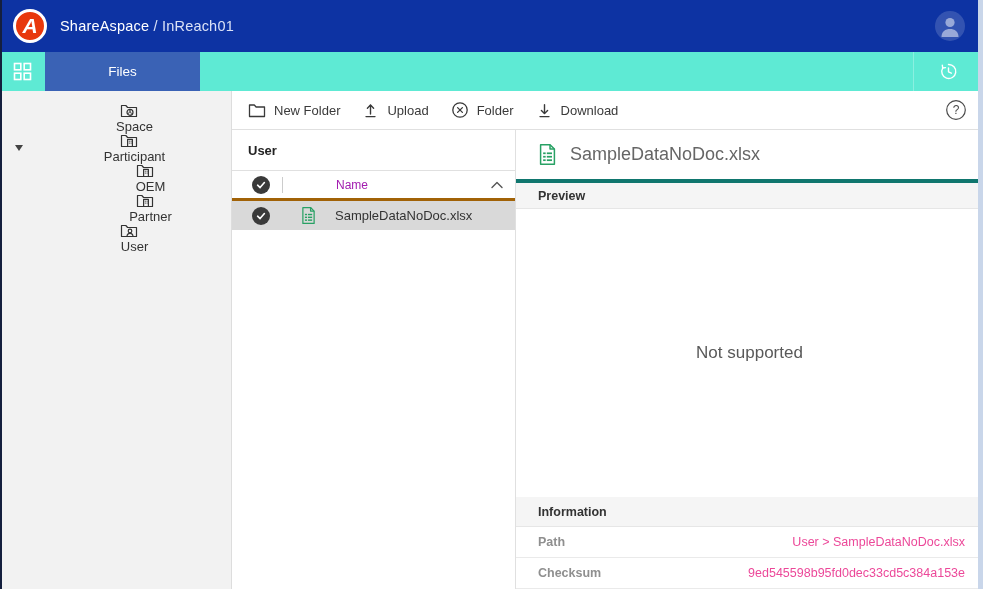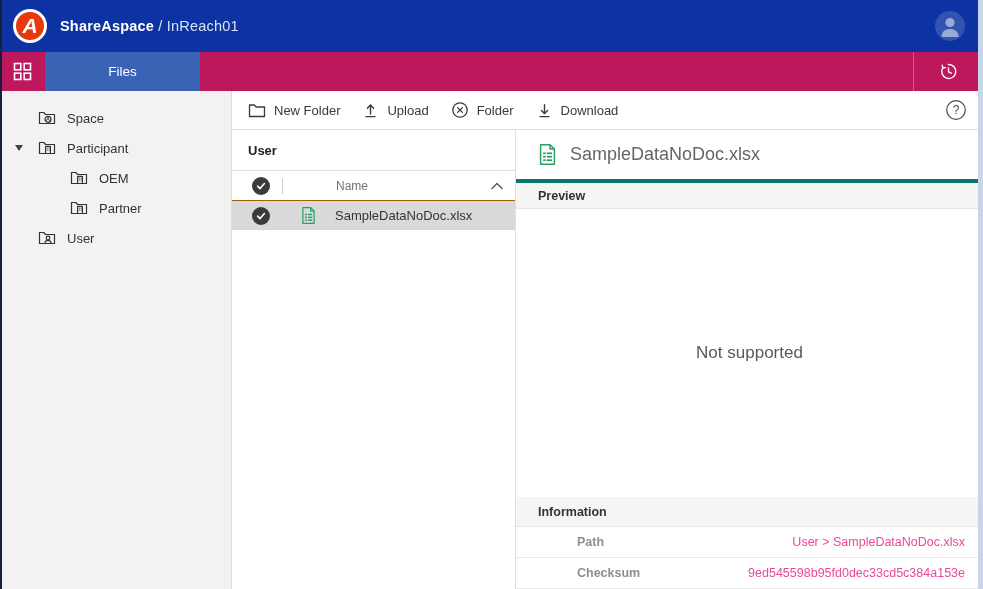--- a/index.html
+++ b/index.html
@@ -9,60 +9,60 @@
   .app { position:relative; width:983px; height:589px; background:#fff; overflow:hidden; }
   .edge-left  { position:absolute; left:0; top:0; width:2px; height:100%; background:#141f3e; z-index:60; }
   .edge-right { position:absolute; right:0; top:0; width:5px; height:100%; background:#c9d6ea; z-index:60; }
 
   
   .header { height:52px; background:#0d33a3; display:flex; align-items:center; padding:0 18px 0 13px; }
   .logo { width:34px; height:34px; border-radius:50%; background:#e8380d; border:3px solid #fff;
           display:flex; align-items:center; justify-content:center; flex:0 0 auto; }
   .logo span { color:#fff; font-weight:bold; font-style:italic; font-size:21px; line-height:1; transform:translateY(-1px); }
   .app-title { margin-left:13px; font-size:14.5px; color:#fff; letter-spacing:.2px; }
-  .app-title .brand { font-weight:bold;margin-top:28px; }
+  .app-title .brand { font-weight:normal;margin-top:28px; }
   .app-title .sep, .app-title .space-name { font-weight:normal; color:#dbe2f7; }
   .avatar { margin-left:auto; width:30px; height:30px; border-radius:50%; background:rgba(255,255,255,.16);
             overflow:hidden; display:flex; align-items:flex-end; justify-content:center; cursor:pointer; }
 
   
-  .tabbar { height:39px; background:#be185d; display:flex; align-items:stretch; }
+  .tabbar { height:39px; background:#5eead4; display:flex; align-items:stretch; }
   .apps-btn { width:45px; display:flex; align-items:center; justify-content:center; cursor:pointer; }
   .files-tab { width:155px; background:#3a62b5; color:#fff; font-size:13.5px;
                display:flex; align-items:center; justify-content:center; cursor:pointer; }
   .tab-spacer { flex:1; }
   .tab-divider { width:1px; background:rgba(255,255,255,.28); }
   .history-btn { width:69px; display:flex; align-items:center; justify-content:center; cursor:pointer; }
 
   
   .body { display:flex; height:498px; }
 
   .sidebar { width:232px; background:#f2f2f2; border-right:1px solid #ddd; padding-top:12px; flex:0 0 auto; }
-  .tree-item { height:30px; display:flex; align-items:center; font-size:13px; color:#333; position:relative; cursor:pointer; }
+  .tree-item { height:30px; display:flex; align-items:center; font-size:13px; color:#333; position:relative; cursor:pointer;flex-direction:column; }
   .tree-item .tree-icon { margin-right:11px; flex:0 0 auto; }
   .indent0 { padding-left:38px; }
   .indent1 { padding-left:58px;margin-left:12px; }
   .expand-arrow { position:absolute; left:15px; top:12px; }
 
   .main { flex:1; display:flex; flex-direction:column; min-width:0; }
 
   
   .toolbar { height:39px; background:#fff; border-bottom:1px solid #e0e0e0; display:flex; align-items:center;
              padding:0 16px; gap:22px; flex:0 0 auto; }
   .tool-btn { display:flex; align-items:center; gap:8px; font-size:13px; color:#3a3a3a; cursor:pointer; white-space:nowrap; }
   .help-btn { margin-left:auto; display:flex; align-items:center; cursor:pointer; }
 
   .content { flex:1; display:flex; min-height:0; }
 
   
   .list-panel { width:284px; border-right:1px solid #e0e0e0; display:flex; flex-direction:column; flex:0 0 auto; background:#fff; }
   .panel-title { height:41px; display:flex; align-items:center; padding-left:16px; font-size:13px; font-weight:bold;
                  color:#222; border-bottom:1px solid #e0e0e0; flex:0 0 auto; }
-  .table-header { height:30px; display:flex; align-items:center; border-bottom:1px solid #a16207;
-                  font-size:12px; color:#737373; flex:0 0 auto; }
+  .table-header { height:30px; display:flex; align-items:center; border-bottom:3px solid #a16207;
+                  font-size:12px; color:#a21caf; flex:0 0 auto; }
   .check-cell { width:50px; display:flex; align-items:center; padding-left:20px; flex:0 0 auto; }
   .check-circle { width:18px; height:18px; border-radius:50%; background:#3a3a3a; display:flex; align-items:center;
                   justify-content:center; cursor:pointer; }
   .col-divider { width:1px; height:16px; background:#ccc; flex:0 0 auto; }
   .icon-cell { width:53px; display:flex; align-items:center; justify-content:center; flex:0 0 auto; }
   .name-cell { flex:1; display:flex; align-items:center; min-width:0; }
   .sort-chevron { margin-left:auto; margin-right:12px; display:flex; align-items:center; }
   .file-row { height:29px; display:flex; align-items:center; font-size:13px; color:#333; cursor:pointer; }
   .file-row.selected { background:#d9d9d9; }
   .file-name { overflow:hidden; text-overflow:ellipsis; white-space:nowrap; }
@@ -70,21 +70,21 @@
   
   .details { flex:1; display:flex; flex-direction:column; background:#fff; min-width:0; }
   .details-title { height:49px; display:flex; align-items:center; padding-left:22px; gap:13px;
                    font-size:18px; color:#666; flex:0 0 auto; }
   .section-strip { height:30px; background:#f5f5f5; border-top:4px solid #0f766e; border-bottom:1px solid #e6e6e6;
                    display:flex; align-items:center; padding-left:22px; font-size:12.5px; font-weight:bold;
                    color:#333; flex:0 0 auto; }
   .preview-area { flex:1; display:flex; align-items:center; justify-content:center; font-size:17px; color:#595959; }
   .info-row { height:31px; display:flex; align-items:center; justify-content:space-between;
               padding:0 18px 0 22px; border-bottom:1px solid #eaeaea; font-size:12.5px; flex:0 0 auto; }
-  .info-label { color:#8f8f8f; font-weight:bold;margin-left:39px; }
+  .info-label { color:#8f8f8f; font-weight:bold; }
   .info-value { color:#ec4899; }
 </style>
 </head>
 <body>
 
 <div class="app">
   <div class="edge-left"></div>
   <div class="edge-right"></div>
 
   <div class="header">

